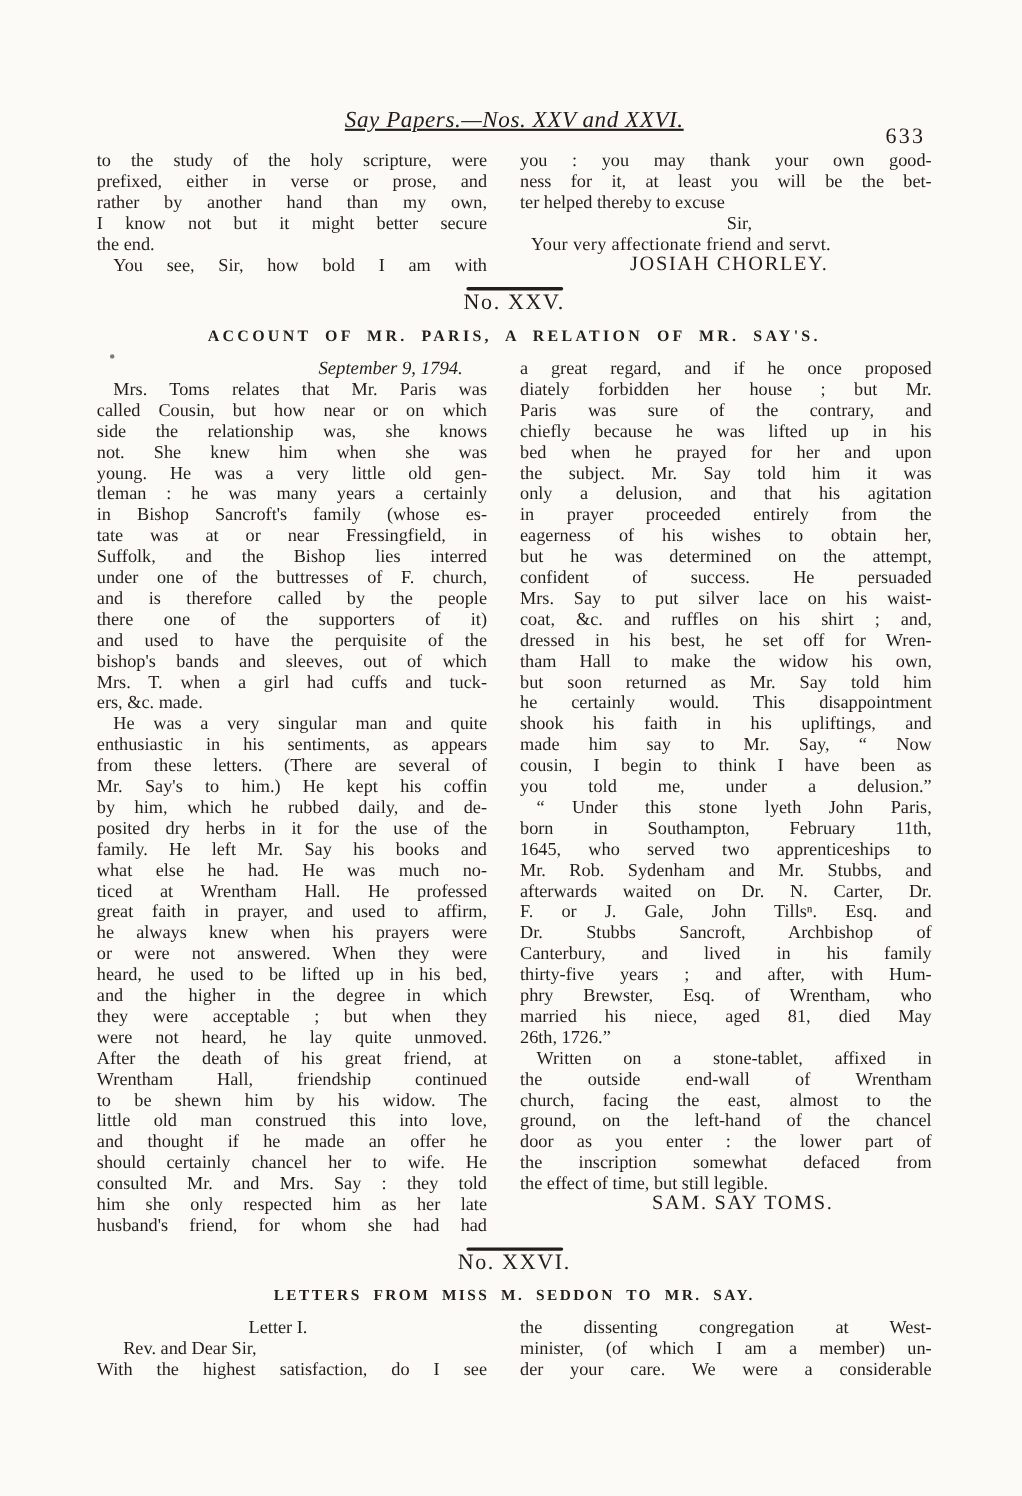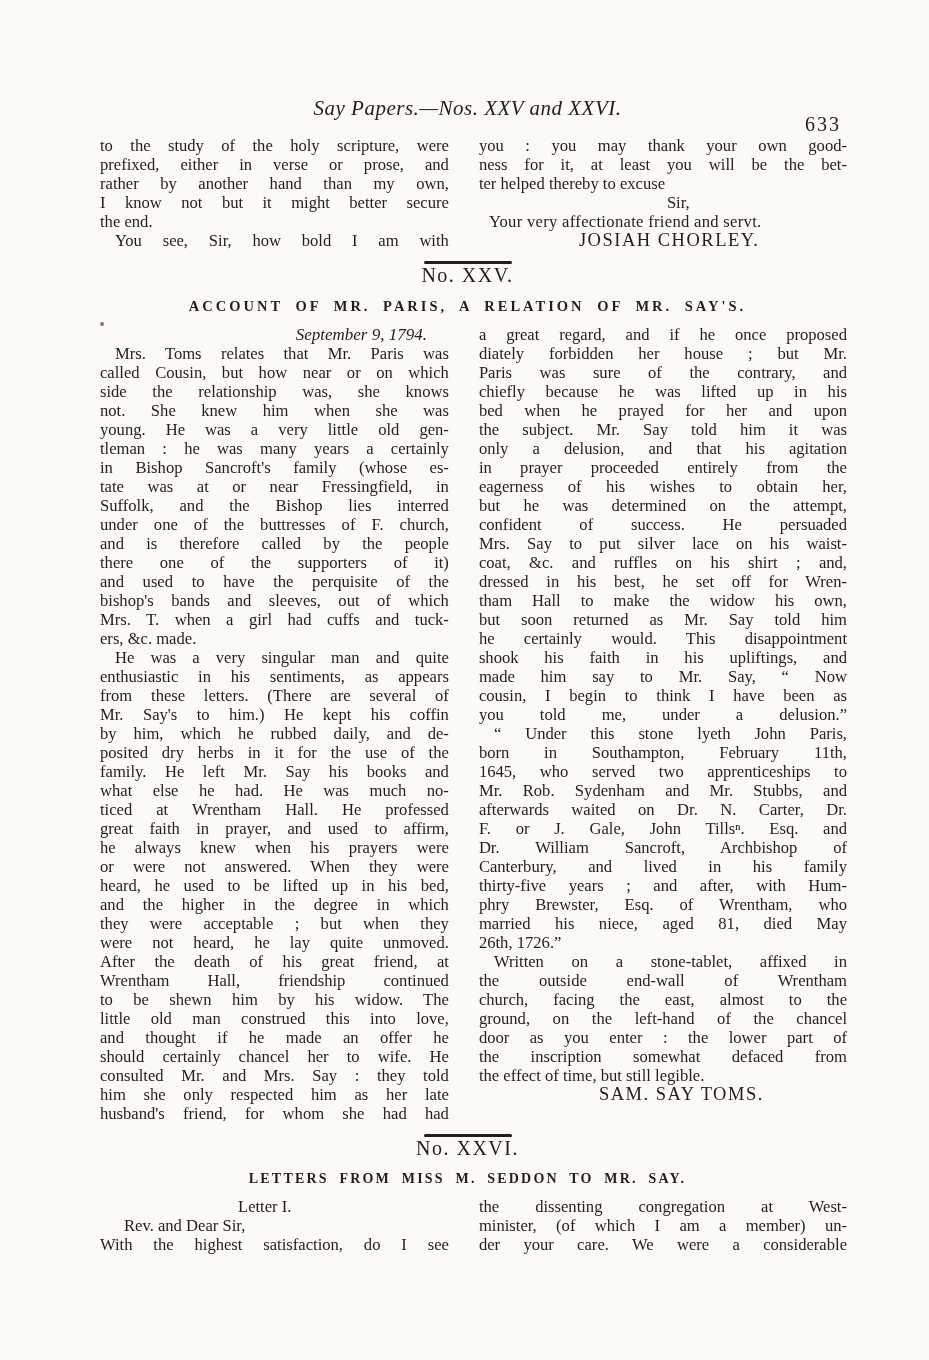--- a/index.html
+++ b/index.html
@@ -13,28 +13,28 @@
   .page{
     box-sizing:border-box;
     position:relative;
     width:929px;height:1360px;
     padding:96px 82px 0 88px;
   }
   
   .header{position:relative;height:28px;margin-bottom:12px;}
   .running-title{
     text-align:center;font-style:italic;
-    font-size:21px;letter-spacing:0.5px;
+    font-size:21px;letter-spacing:0.5px;text-decoration:underline;
   }
   .pagenum{
     position:absolute;right:6px;top:17px;
     font-size:20px;letter-spacing:2px;font-style:normal;
   }
   
-  .cols{display:flex;gap:30px;margin-left:12px;}
+  .cols{display:flex;gap:30px;}
   .col{font-size:16.6px;line-height:19px;}
   .col.left{width:363px;}
   .col.right{width:383px;}
   .ln{text-align:justify;text-align-last:justify;}
   .ln.end{text-align-last:left;}
   .para.indent .ln:first-child{padding-left:15px;}
   
   .para.date{font-style:italic;text-align:right;padding-right:22px;font-size:17px;}
   .para.sir{padding-left:188px;}
   .para.vale{padding-left:10px;letter-spacing:0.3px;}
@@ -167,21 +167,21 @@
           <div class="ln">cousin, I begin to think I have been as</div>
           <div class="ln">you told me, under a delusion.”</div>
         </div>
         <div class="para indent">
           <div class="ln">“ Under this stone lyeth John Paris,</div>
           <div class="ln">born in Southampton, February 11th,</div>
           <div class="ln">1645, who served two apprenticeships to</div>
           <div class="ln">Mr. Rob. Sydenham and Mr. Stubbs, and</div>
           <div class="ln">afterwards waited on Dr. N. Carter, Dr.</div>
           <div class="ln">F. or J. Gale, John Tillsⁿ. Esq. and</div>
-          <div class="ln">Dr. William Sancroft, Archbishop of</div>
+          <div class="ln">Dr. Stubbs Sancroft, Archbishop of</div>
           <div class="ln">Canterbury, and lived in his family</div>
           <div class="ln">thirty-five years ; and after, with Hum-</div>
           <div class="ln">phry Brewster, Esq. of Wrentham, who</div>
           <div class="ln">married his niece, aged 81, died May</div>
           <div class="ln end">26th, 1726.”</div>
         </div>
         <div class="para indent">
           <div class="ln">Written on a stone-tablet, affixed in</div>
           <div class="ln">the outside end-wall of Wrentham</div>
           <div class="ln">church, facing the east, almost to the</div>

